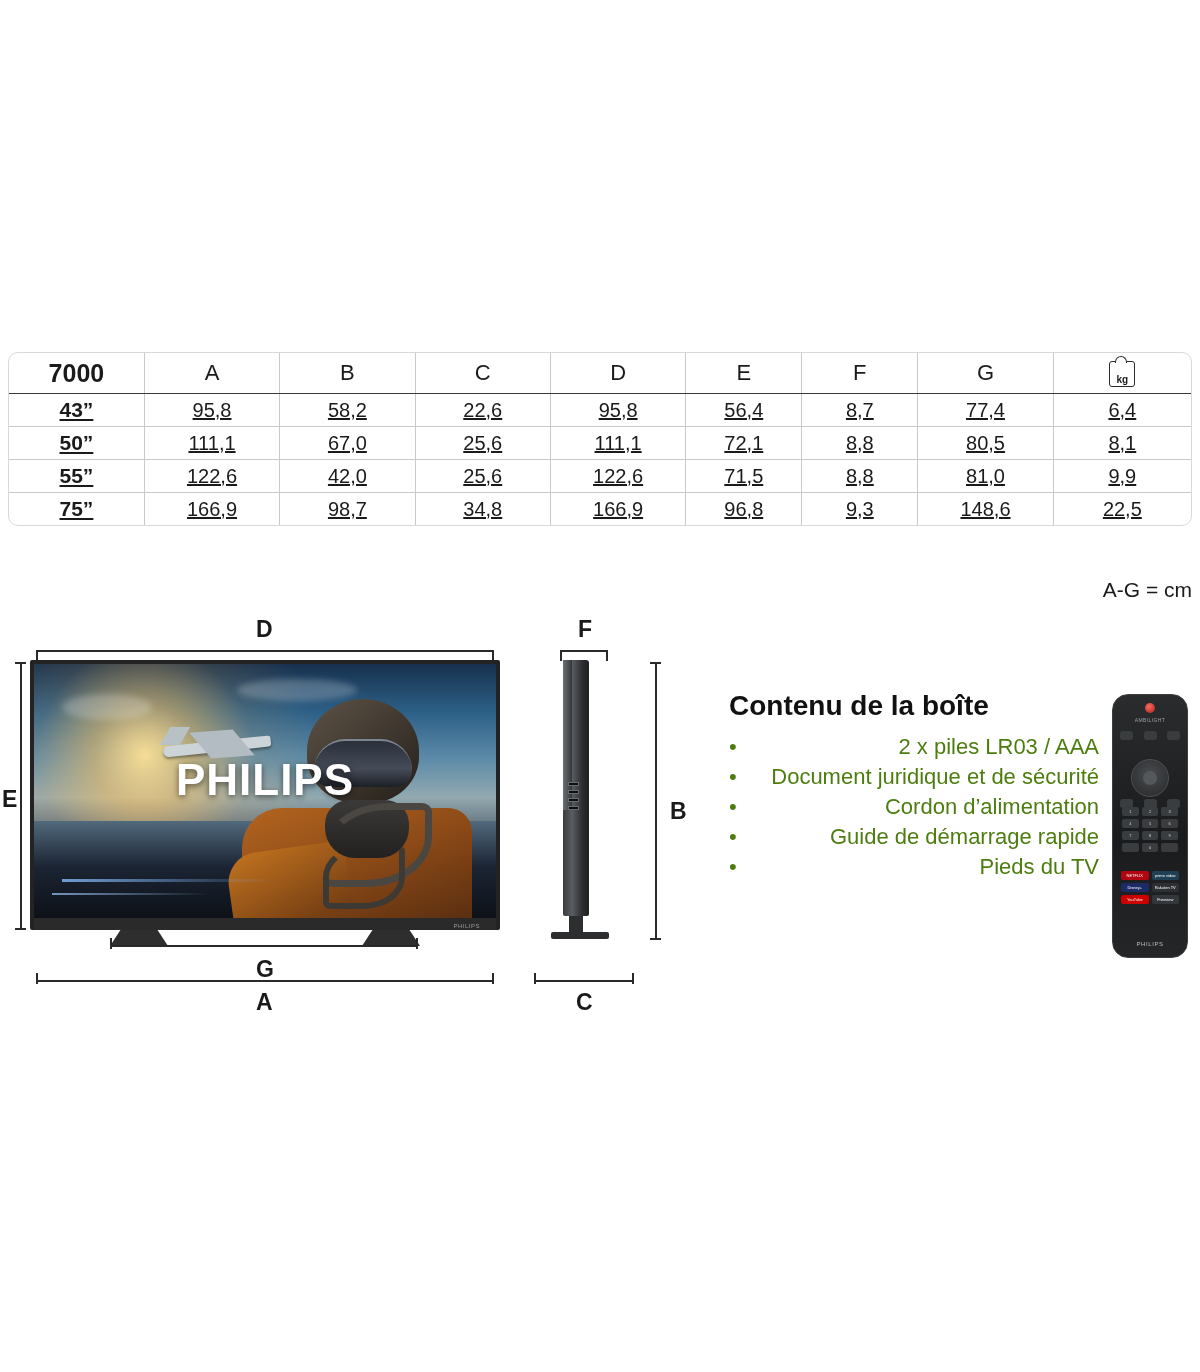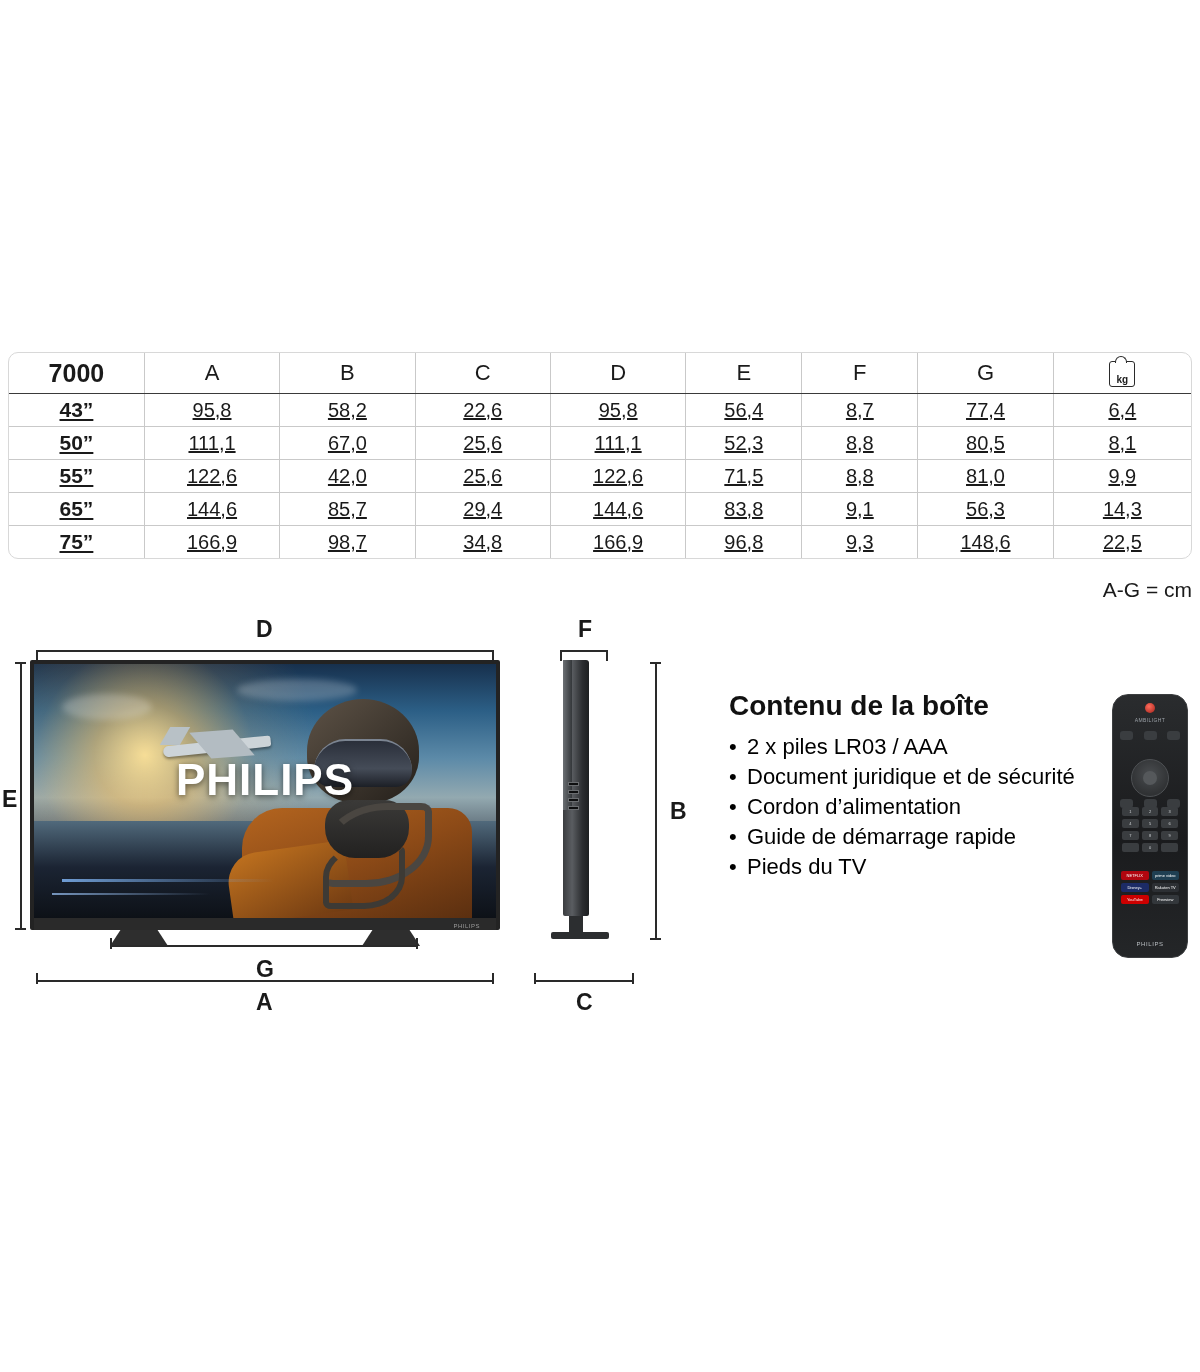--- a/index.html
+++ b/index.html
@@ -365,24 +365,25 @@
     margin-bottom: 10px;
   }
   .box-list {
     list-style: none;
     margin: 0;
     padding: 0;
   }
   .box-list li {
     font-size: 22px;
     line-height: 29px;
-    color: #000000;
+    color: #4d7c0f;
     margin-bottom: 1px;
     position: relative;
     padding-left: 18px;
+    text-align: right;
   }
   .box-list li::before {
     content: "•";
     position: absolute;
     left: 0;
     top: 0;
   }
 
   
   .remote {
@@ -501,46 +502,35 @@
         <td>8,7</td>
         <td>77,4</td>
         <td>6,4</td>
       </tr>
       <tr>
         <td class="size">50”</td>
         <td>111,1</td>
         <td>67,0</td>
         <td>25,6</td>
         <td>111,1</td>
-        <td>52,3</td>
+        <td>72,1</td>
         <td>8,8</td>
         <td>80,5</td>
         <td>8,1</td>
       </tr>
       <tr>
         <td class="size">55”</td>
         <td>122,6</td>
         <td>42,0</td>
         <td>25,6</td>
         <td>122,6</td>
         <td>71,5</td>
         <td>8,8</td>
         <td>81,0</td>
         <td>9,9</td>
-      </tr>
-      <tr>
-        <td class="size">65”</td>
-        <td>144,6</td>
-        <td>85,7</td>
-        <td>29,4</td>
-        <td>144,6</td>
-        <td>83,8</td>
-        <td>9,1</td>
-        <td>56,3</td>
-        <td>14,3</td>
       </tr>
       <tr>
         <td class="size">75”</td>
         <td>166,9</td>
         <td>98,7</td>
         <td>34,8</td>
         <td>166,9</td>
         <td>96,8</td>
         <td>9,3</td>
         <td>148,6</td>

